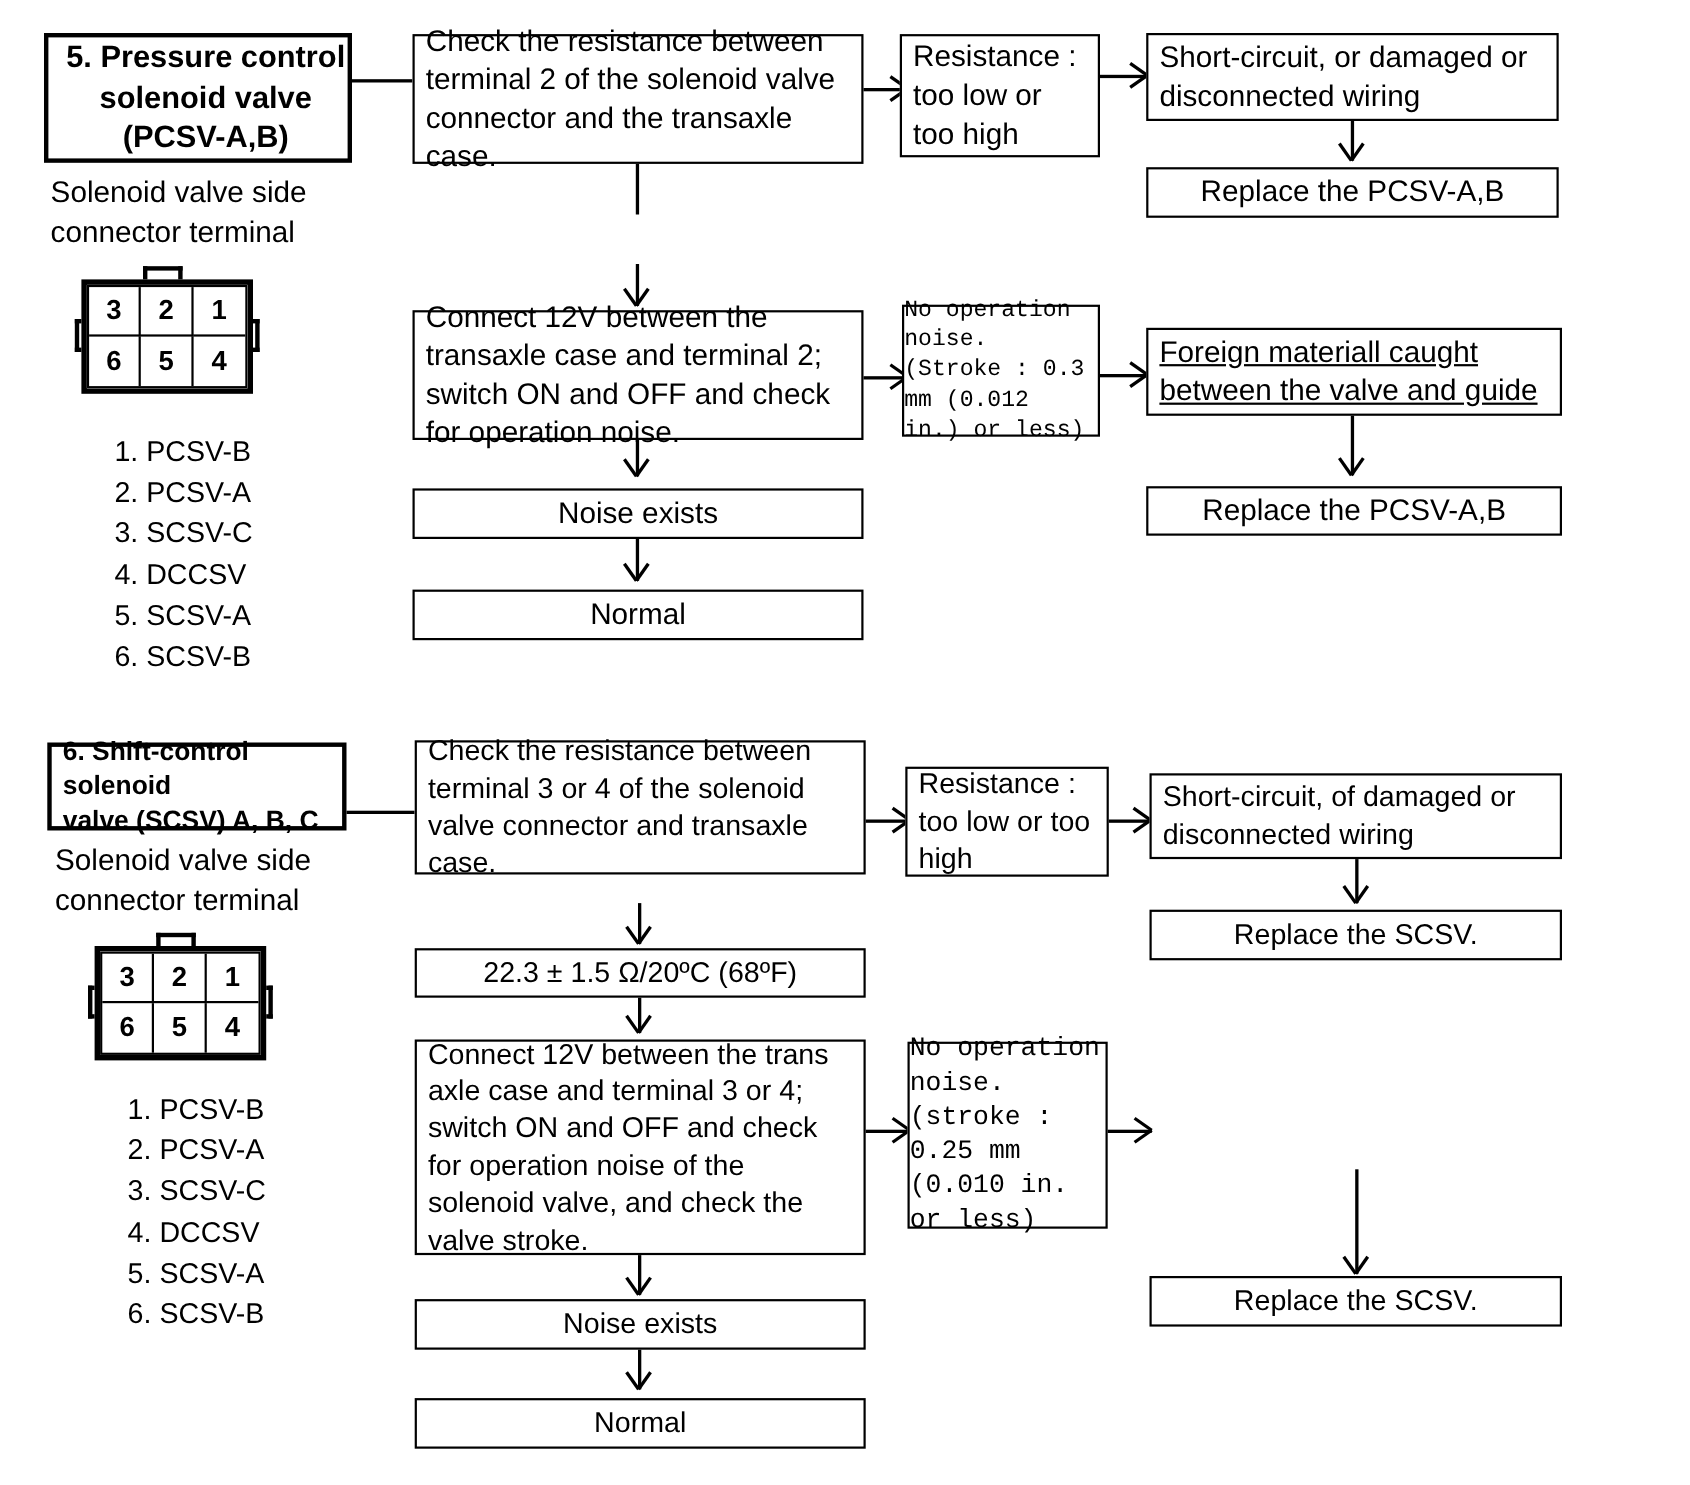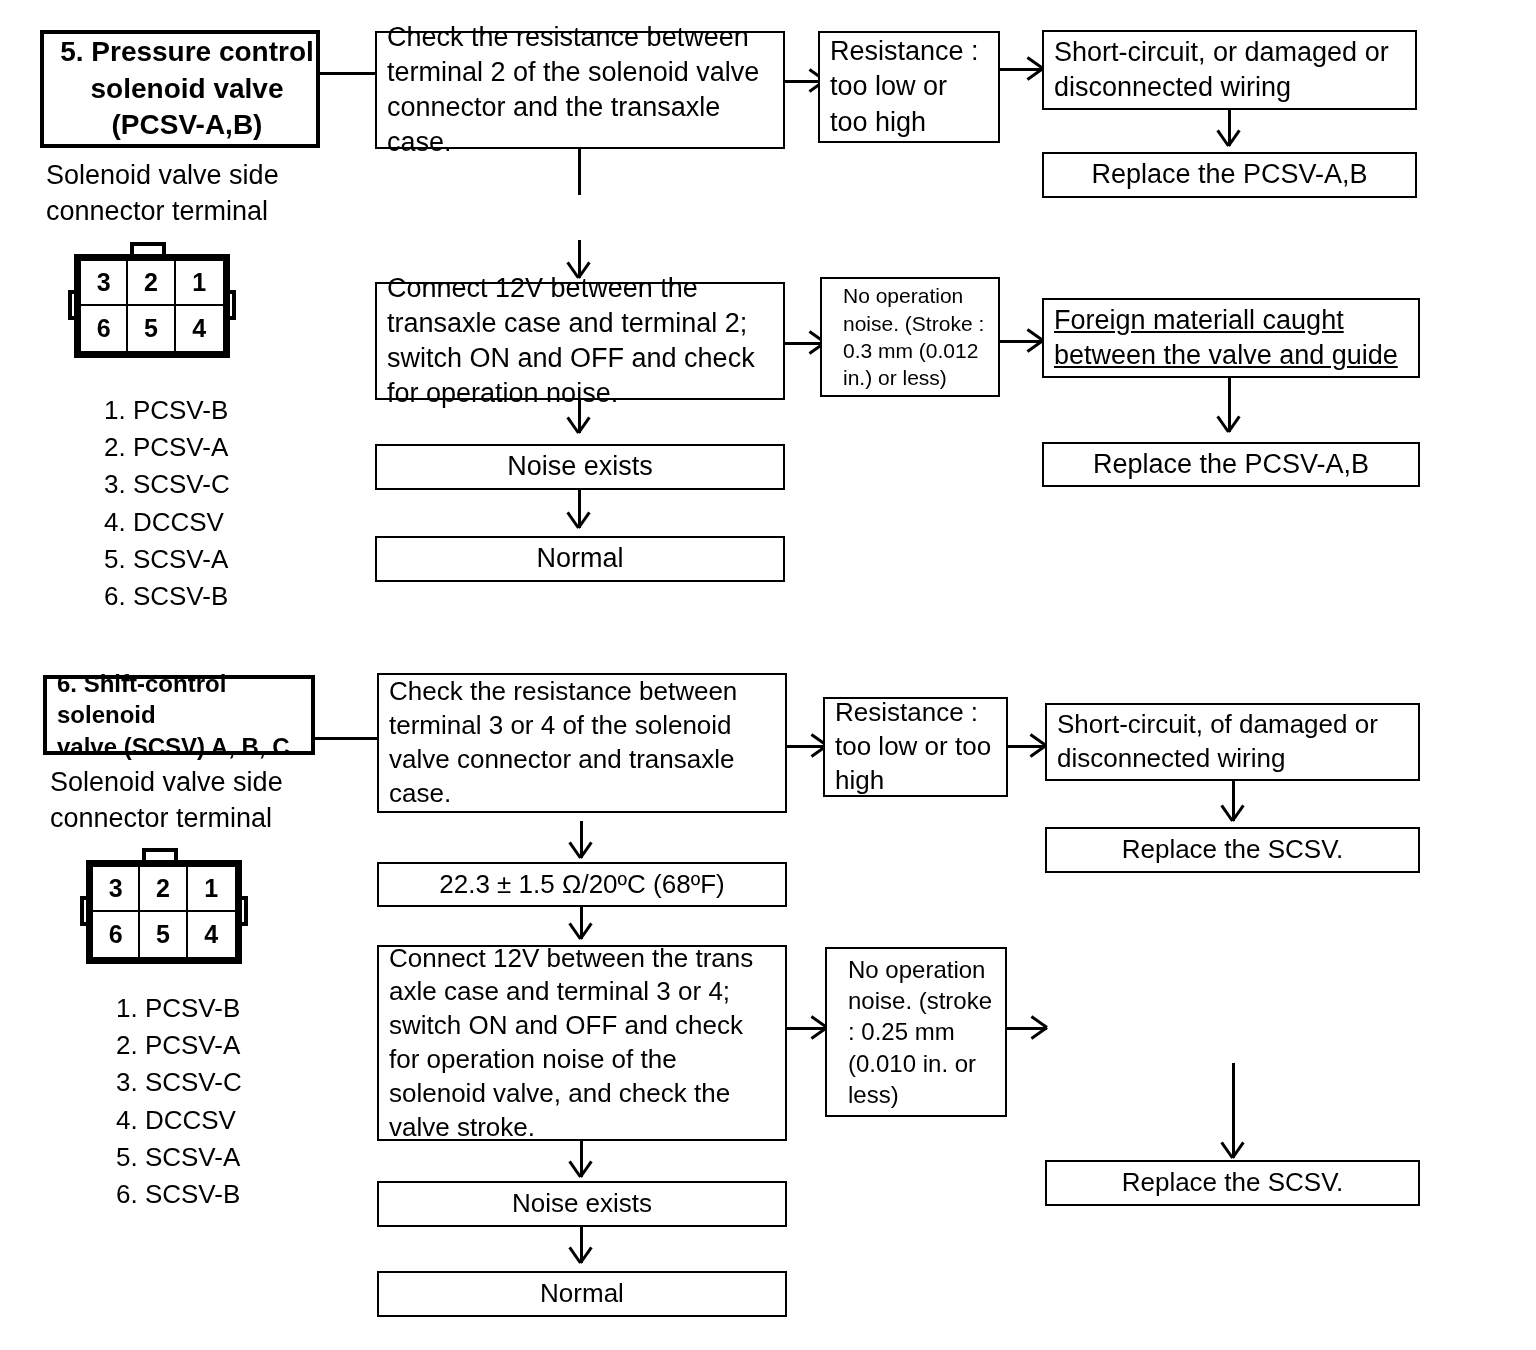--- a/index.html
+++ b/index.html
@@ -28,21 +28,21 @@
     display: flex;
     align-items: center;
     line-height: 1.30;
     color: #000;
   }
   .node.thick { border-width: 4px; }
   .node.center { justify-content: center; text-align: center; }
   .node.left { justify-content: flex-start; text-align: left; }
   .node .txt { display: block; width: 100%; }
   .pad-l { padding-left: 10px; padding-right: 8px; }
-  .pad-s { padding-left: 21px; padding-right: 5px; }
+  .pad-s { padding-left: 0; padding-right: 5px; font-family: Liberation Mono, monospace; }
 
   .fs28 { font-size: 28px; }
   .fs24 { font-size: 24px; }
   .fs21 { font-size: 21px; }
   .bold { font-weight: bold; }
 
   
   .label {
     position: absolute;
     font-size: 27px;
@@ -310,21 +310,21 @@
 
   <div class="pinlist" style="left:116px; top:990px;">
     <div>1. PCSV-B</div>
     <div>2. PCSV-A</div>
     <div>3. SCSV-C</div>
     <div>4. DCCSV</div>
     <div>5. SCSV-A</div>
     <div>6. SCSV-B</div>
   </div>
 
-  <div class="node left pad-l" style="left:377px; top:673px; width:410px; height:140px; font-size:26px;">
+  <div class="node left pad-l" style="left:377px; top:673px; width:410px; height:122px; font-size:26px;">
     <span class="txt">Check the resistance between terminal 3 or 4 of the solenoid valve connector and transaxle case.</span>
   </div>
 
   <div class="hline" style="left:787px; top:745px; width:40px;"></div>
   <div class="arrow-r" style="left:827px; top:745px;"></div>
 
   <div class="node left pad-l" style="left:823px; top:697px; width:185px; height:100px; font-size:26px;">
     <span class="txt">Resistance : too low or too high</span>
   </div>
 

